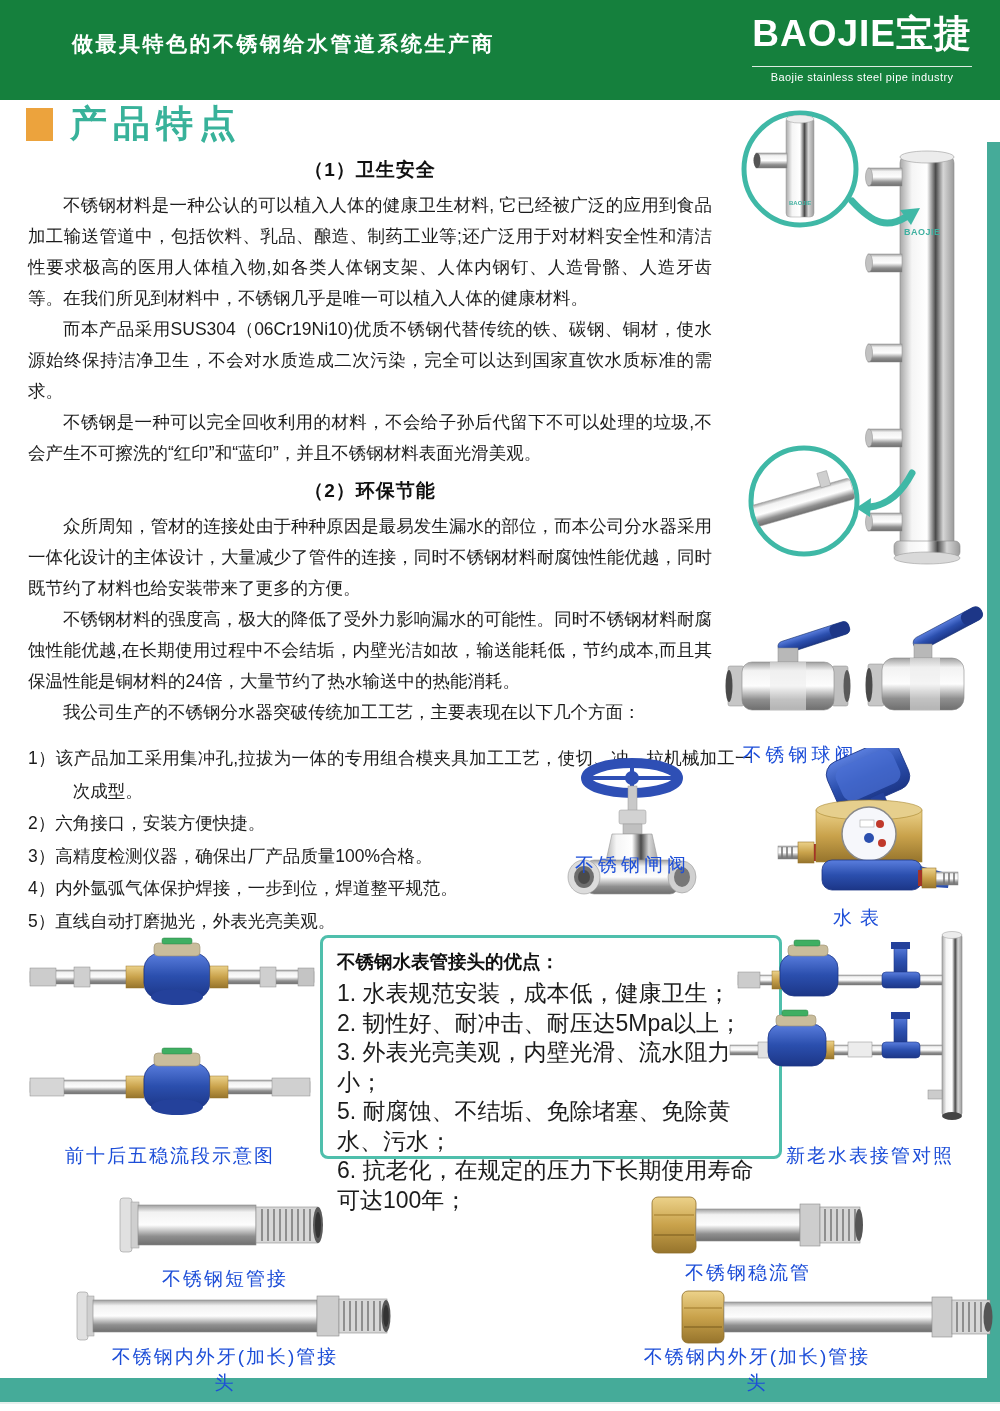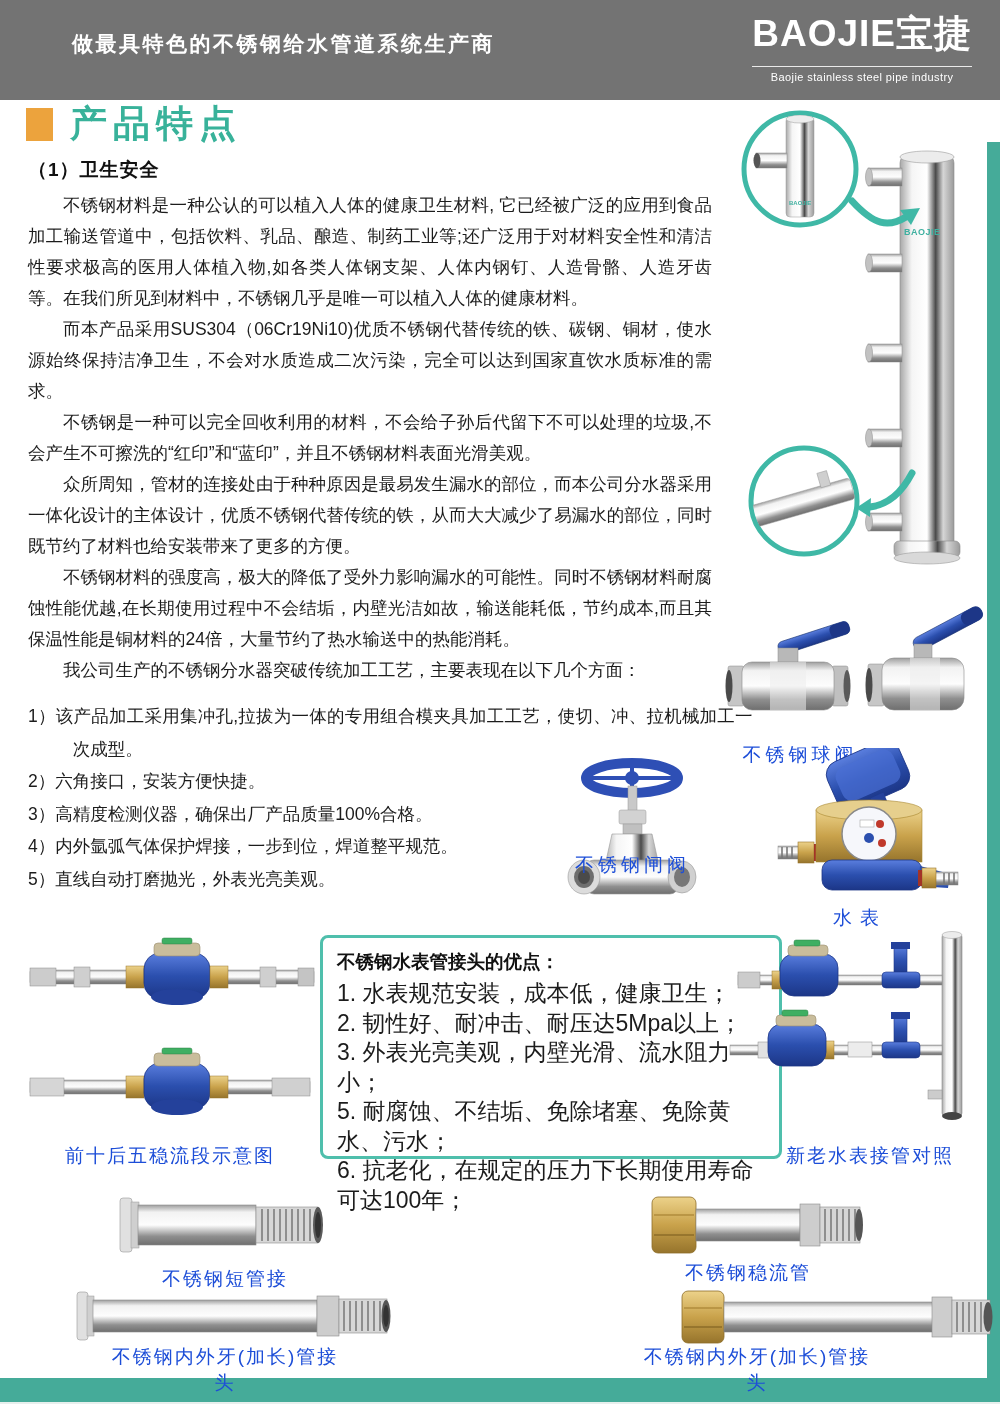--- a/index.html
+++ b/index.html
@@ -1,35 +1,35 @@
 <!DOCTYPE html>
 <html><head>
 <meta charset="utf-8">
 <style>
   html,body{margin:0;padding:0;background:#ffffff;}
   .page{position:relative;width:1000px;height:1411px;background:#ffffff;overflow:hidden;
         font-family:"Liberation Sans","DejaVu Sans",sans-serif;color:#1c1c1c;}
 
   
-  .topbar{position:absolute;left:0;top:0;width:1000px;height:100px;background:#737373;}
+  .topbar{position:absolute;left:0;top:0;width:1000px;height:100px;background:#15803d;}
   .slogan{position:absolute;left:72px;top:30px;font-size:21px;font-weight:bold;color:#ffffff;letter-spacing:2.5px;}
   .logo{position:absolute;right:28px;top:12px;text-align:center;color:#ffffff;}
   .logo-text{font-size:37px;font-weight:bold;letter-spacing:1px;line-height:44px;}
   .logo-sub{font-size:11px;letter-spacing:0.4px;margin-top:10px;border-top:1px solid rgba(255,255,255,.85);padding-top:4px;}
   .right-strip{position:absolute;right:0;top:142px;width:13px;height:1236px;background:#45AB99;}
   .bottombar{position:absolute;left:0;top:1378px;width:1000px;height:24px;background:#45AB99;border-bottom:2px solid #e7efed;}
 
   
   .title-row{position:absolute;left:26px;top:104px;display:flex;align-items:center;}
   .title-square{width:27px;height:33px;background:#ECA33D;margin-right:17px;}
   .page-title{margin:0;font-size:37px;line-height:40px;font-weight:bold;color:#38B29A;letter-spacing:6px;}
 
   
   .text-col{position:absolute;left:28px;top:148px;width:684px;}
-  .text-col h2{margin:9px 0 7px;font-size:19px;font-weight:600;letter-spacing:1px;color:#111;}
+  .text-col h2{margin:9px 0 7px;font-size:19px;font-weight:600;letter-spacing:1px;color:#111;text-align:center;}
   .text-col p{margin:0;font-size:17.5px;line-height:31px;text-indent:2em;text-align:justify;color:#1c1c1c;}
   .text-col .intro{margin-bottom:14px;}
   .li{font-size:17.5px;line-height:32.5px;padding-left:2.55em;text-indent:-2.55em;text-align:justify;width:680px;}
 
   
   .benefits{position:absolute;left:320px;top:935px;width:462px;height:224px;box-sizing:border-box;
             background:#ffffff;border:3px solid #4FBFAC;border-radius:8px;padding:9px 14px;}
   .benefits .bt{font-size:18.5px;font-weight:bold;margin:2px 0 5px;color:#111;}
   .benefits .bi{font-size:23px;line-height:29.5px;color:#1c1c1c;}
 
@@ -87,21 +87,22 @@
   <div class="title-row">
     <span class="title-square"></span>
     <h1 class="page-title">产品特点</h1>
   </div>
 
   <main class="text-col">
     <h2>（1）卫生安全</h2>
     <p>不锈钢材料是一种公认的可以植入人体的健康卫生材料, 它已经被广泛的应用到食品加工输送管道中，包括饮料、乳品、酿造、制药工业等;还广泛用于对材料安全性和清洁性要求极高的医用人体植入物,如各类人体钢支架、人体内钢钉、人造骨骼、人造牙齿等。在我们所见到材料中，不锈钢几乎是唯一可以植入人体的健康材料。</p>
     <p>而本产品采用SUS304（06Cr19Ni10)优质不锈钢代替传统的铁、碳钢、铜材，使水源始终保持洁净卫生，不会对水质造成二次污染，完全可以达到国家直饮水质标准的需求。</p>
     <p>不锈钢是一种可以完全回收利用的材料，不会给子孙后代留下不可以处理的垃圾,不会产生不可擦洗的“红印”和“蓝印”，并且不锈钢材料表面光滑美观。</p>
-    <p>众所周知，管材的连接处由于种种原因是最易发生漏水的部位，而本公司分水器采用一体化设计的主体设计，优质不锈钢代替传统的铁，从而大大减少了易漏水的部位，同时既节约了材料也给安装带来了更多的方便。</p>
+    <h2>（2）环保节能</h2>
+    <p>众所周知，管材的连接处由于种种原因是最易发生漏水的部位，而本公司分水器采用一体化设计的主体设计，大量减少了管件的连接，同时不锈钢材料耐腐蚀性能优越，同时既节约了材料也给安装带来了更多的方便。</p>
     <p>不锈钢材料的强度高，极大的降低了受外力影响漏水的可能性。同时不锈钢材料耐腐蚀性能优越,在长期使用过程中不会结垢，内壁光洁如故，输送能耗低，节约成本,而且其保温性能是铜材料的24倍，大量节约了热水输送中的热能消耗。</p>
     <p class="intro">我公司生产的不锈钢分水器突破传统加工工艺，主要表现在以下几个方面：</p>
     <div class="li">1）该产品加工采用集冲孔,拉拔为一体的专用组合模夹具加工工艺，使切、冲、拉机械加工一次成型。</div>
     <div class="li">2）六角接口，安装方便快捷。</div>
     <div class="li">3）高精度检测仪器，确保出厂产品质量100%合格。</div>
     <div class="li">4）内外氩弧气体保护焊接，一步到位，焊道整平规范。</div>
     <div class="li">5）直线自动打磨抛光，外表光亮美观。</div>
   </main>
 
   <svg class="fig" style="left:728px;top:103px" width="262" height="475" viewBox="0 0 262 475">

